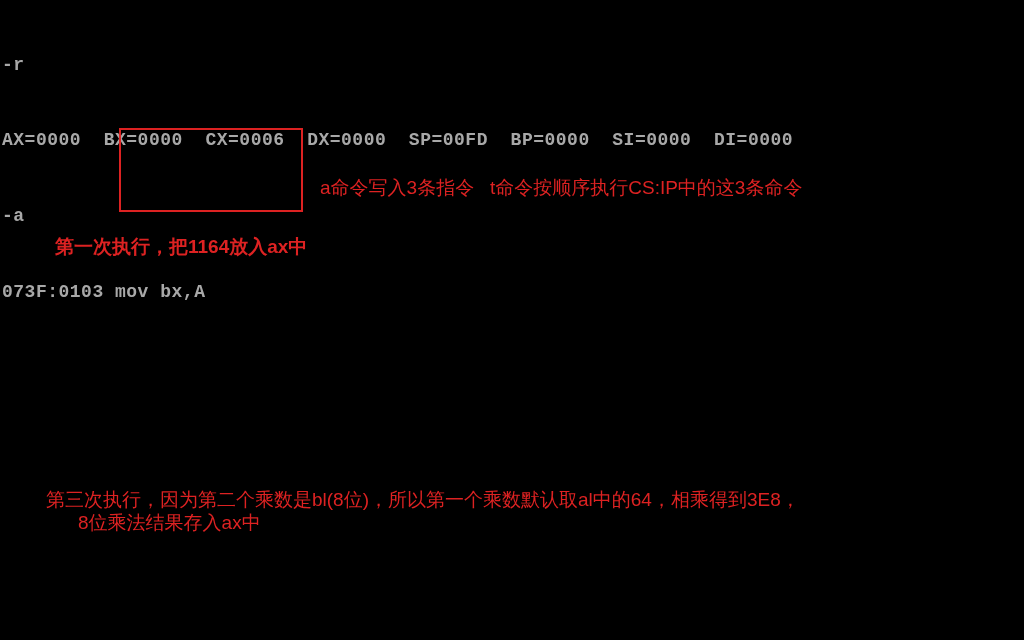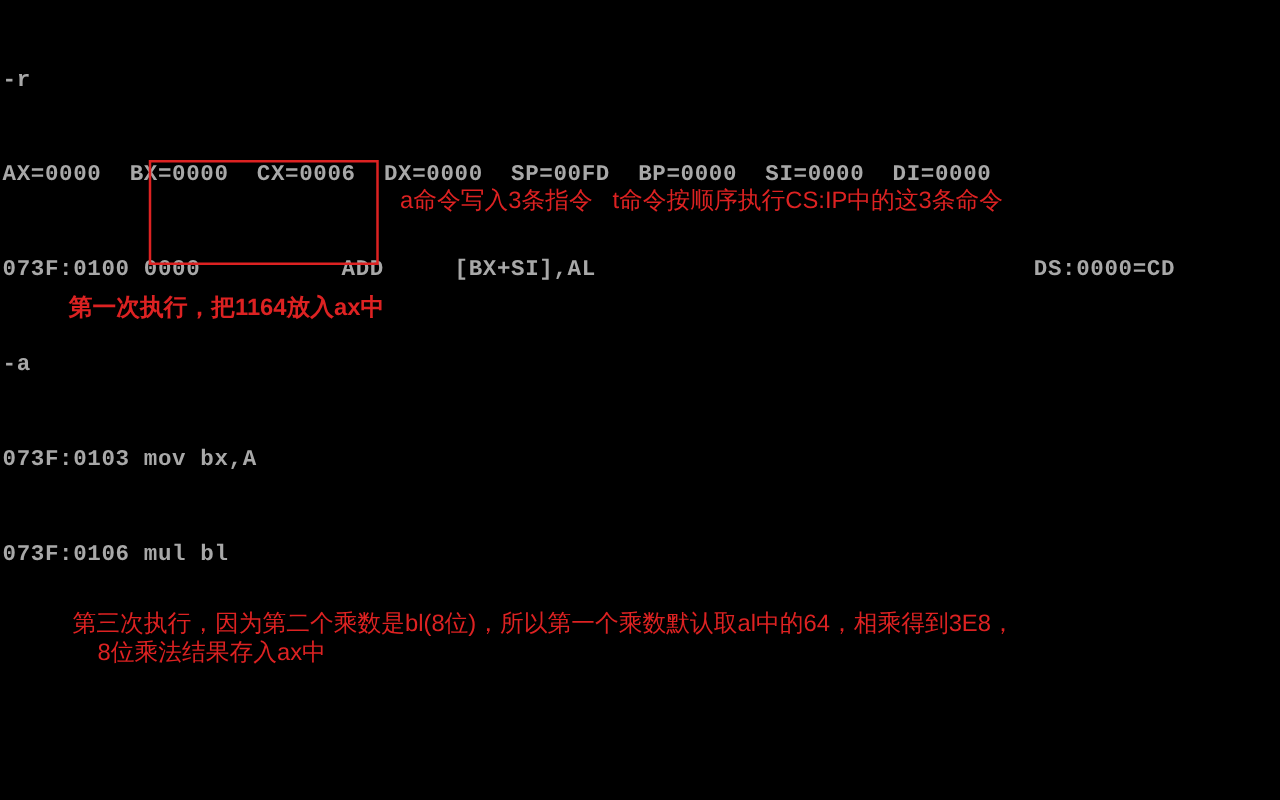--- a/index.html
+++ b/index.html
@@ -36,41 +36,39 @@
     border: 2px solid #dd2222;
     pointer-events: none;
   }
 </style>
 </head>
 <body>
 
 <div class="terminal">
   <span class="line">-r</span>
   <span class="line">AX=0000  BX=0000  CX=0006  DX=0000  SP=00FD  BP=0000  SI=0000  DI=0000</span>
-  <span class="line"><span>073F:0100 0000          ADD     [BX+SI],AL</span>                               <span>DS:0000=CD</span></span>
   <span class="line">-a</span>
   <span class="line">073F:0103 mov bx,A</span>
-  <span class="line">073F:0106 mul bl</span>
   
   
   
   
   
   
   
   
   
   
   
   
   
   
   
   
   
 
   <div class="box" style="left:119px;top:128px;width:180px;height:80px;"></div>
 
-  <div class="annot" style="left:320px; top:148px;">a命令写入3条指令   t命令按顺序执行CS:IP中的这3条命令</div>
+  <div class="annot" style="left:320px; top:175px;">a命令写入3条指令   t命令按顺序执行CS:IP中的这3条命令</div>
   <div class="annot" style="left:55px; top:234px;font-weight:bold;">第一次执行，把1164放入ax中</div>
-  <div class="annot" style="left:58px; top:487px;">第三次执行，因为第二个乘数是bl(8位)，所以第一个乘数默认取al中的64，相乘得到3E8，</div>
+  <div class="annot" style="left:46px; top:487px;">第三次执行，因为第二个乘数是bl(8位)，所以第一个乘数默认取al中的64，相乘得到3E8，</div>
   <div class="annot" style="left:46px; top:510px;margin-left:32px;">8位乘法结果存入ax中</div>
 </div>
 
 </body></html>

